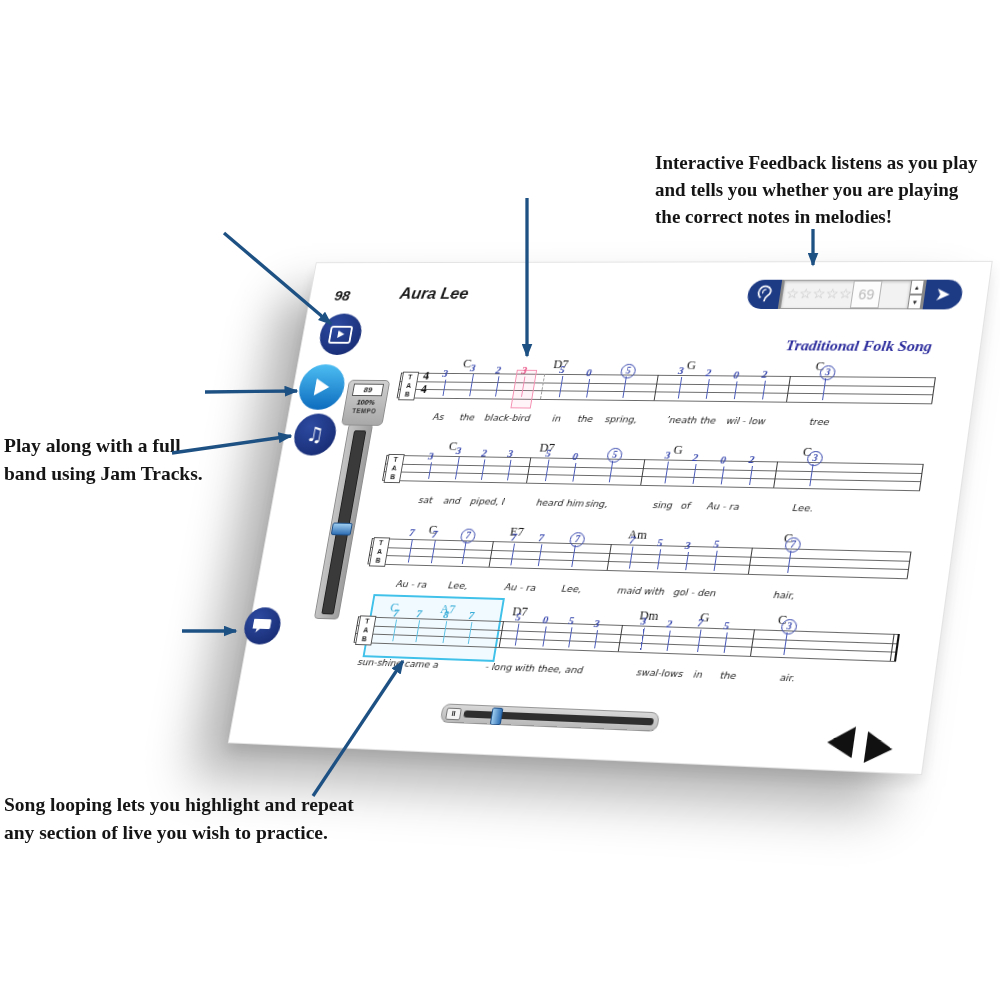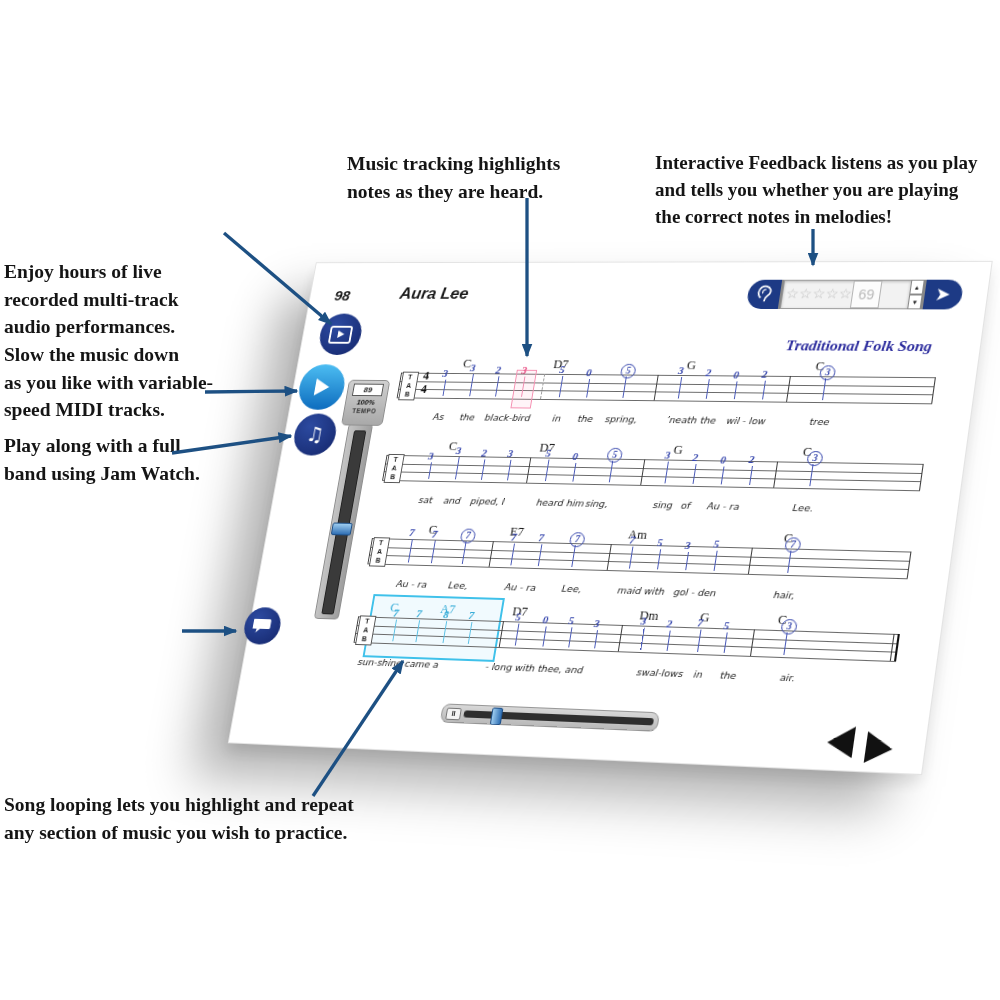--- a/index.html
+++ b/index.html
@@ -101,35 +101,27 @@
                 background:linear-gradient(90deg,#9ecdf0,#2f6fb4);border:1px solid #1d4e86;}
   
   .nav{position:absolute;width:26px;height:30px;}
   .nav-back{left:598px;top:458px;}
   .nav-fwd{left:634px;top:462px;}
 </style>
 </head>
 <body>
 <div id="canvas">
 
-  <div class="callout co-audio">Enjoy hours of live
-recorded multi-track
-audio performances.
-Slow the music down
-as you like with variable-
-speed MIDI tracks.</div>
   <div class="callout co-jam">Play along with a full
-band using Jam Watch.</div>
-  <div class="callout co-tracking">Music tracking highlights
-notes as they are heard.</div>
+band using Jam Tracks.</div>
   <div class="callout co-feedback">Interactive Feedback listens as you play
 and tells you whether you are playing
 the correct notes in melodies!</div>
   <div class="callout co-looping">Song looping lets you highlight and repeat
-any section of music you wish to practice.</div>
+any section of live you wish to practice.</div>
 
   <div id="page">
     <span class="pgnum">98</span>
     <span class="ttl">Aura Lee</span>
     <span class="subttl">Traditional Folk Song</span>
 
     <div class="fbw">
       <div class="fb-cap fb-capL">
         <svg width="15" height="20" viewBox="0 0 15 20">
           <path d="M3.5 13 C0.5 10.5 1 5 4 2.8 C7 0.6 11.5 1.6 13 5 C14.2 7.8 12.6 10.2 10.4 11.8 C8.8 13 8.3 14.6 8.1 16.6" fill="none" stroke="#fff" stroke-width="1.7" stroke-linecap="round"></path>

